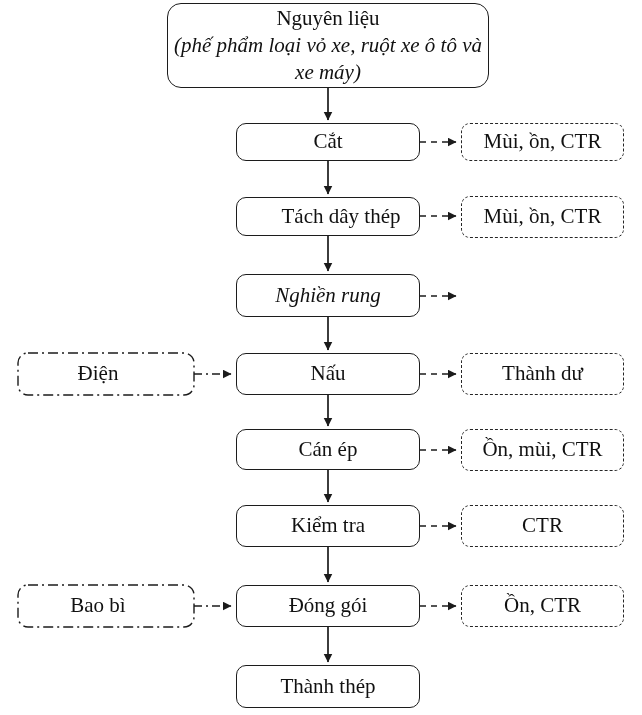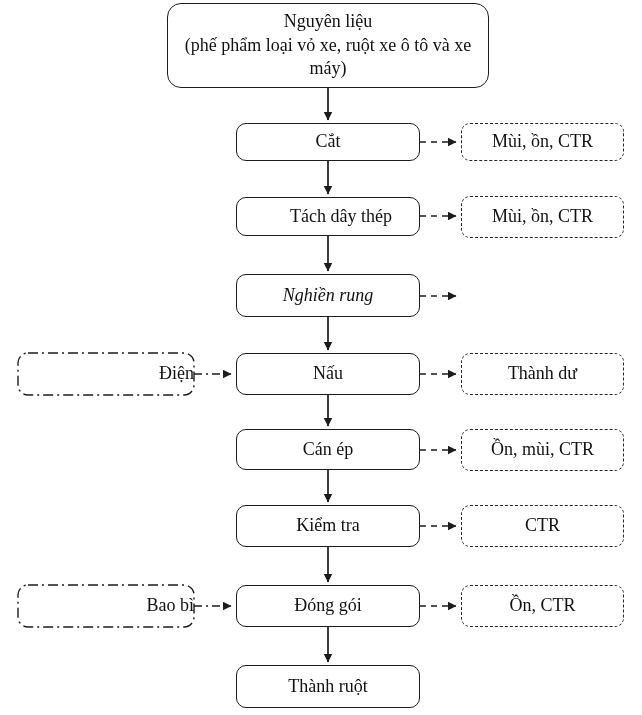--- a/index.html
+++ b/index.html
@@ -9,30 +9,30 @@
     background:#ffffff;
     font-family:"Liberation Serif", serif;
     color:#111;
     overflow:hidden;
   }
   .overlay{position:absolute;left:0;top:0;width:642px;height:715px;pointer-events:none;}
   .node{
     position:absolute;
     display:flex;flex-direction:column;align-items:center;justify-content:center;
     text-align:center;background:#fff;box-sizing:border-box;
-    font-size:18px;line-height:1.3;
+    font-size:21px;line-height:1.3;
   }
   .solid{border:1.5px solid #1c1c1c;border-radius:10px;}
   .dashed{border:1px dashed #262626;border-radius:9px;}
   .noborder{background:transparent;}
   .node-source{left:167px;top:3px;width:322px;height:85px;border-radius:14px;}
-  .node-source .sub{padding:0 6px;}
+  .node-source .sub{font-style:italic;padding:0 6px;}
   .main-node{left:236px;width:184px;}
   .em-node{left:461px;width:163px;padding:0 6px;font-family:Liberation Serif, serif;}
-  .in-node{left:18px;width:176px;align-items:flex-end;}
+  .in-node{left:10px;width:176px;}
   
   .r-cat{top:123px;height:38px;}
   .r-tach{top:197px;height:39px;padding-left:26px;}
   .r-nghien{top:274px;height:43px;font-style:italic;}
   .r-nau{top:353px;height:42px;}
   .r-canep{top:429px;height:41px;}
   .r-kiemtra{top:505px;height:42px;font-family:Liberation Serif, serif;}
   .r-donggoi{top:585px;height:42px;}
   .r-thanhpham{top:665px;height:43px;}
   .e1{top:123px;height:38px;}
@@ -109,21 +109,21 @@
   <div class="node solid main-node r-canep">
     <span>Cán ép</span>
   </div>
   <div class="node solid main-node r-kiemtra">
     <span>Kiểm tra</span>
   </div>
   <div class="node solid main-node r-donggoi">
     <span>Đóng gói</span>
   </div>
   <div class="node solid main-node r-thanhpham">
-    <span>Thành ruột</span>
+    <span>Thành thép</span>
   </div>
 
   <div class="node dashed em-node e1">
     <span>Mùi, ồn, CTR</span>
   </div>
   <div class="node dashed em-node e2">
     <span>Mùi, ồn, CTR</span>
   </div>
   <div class="node dashed em-node e4">
     <span>Thành dư</span>

